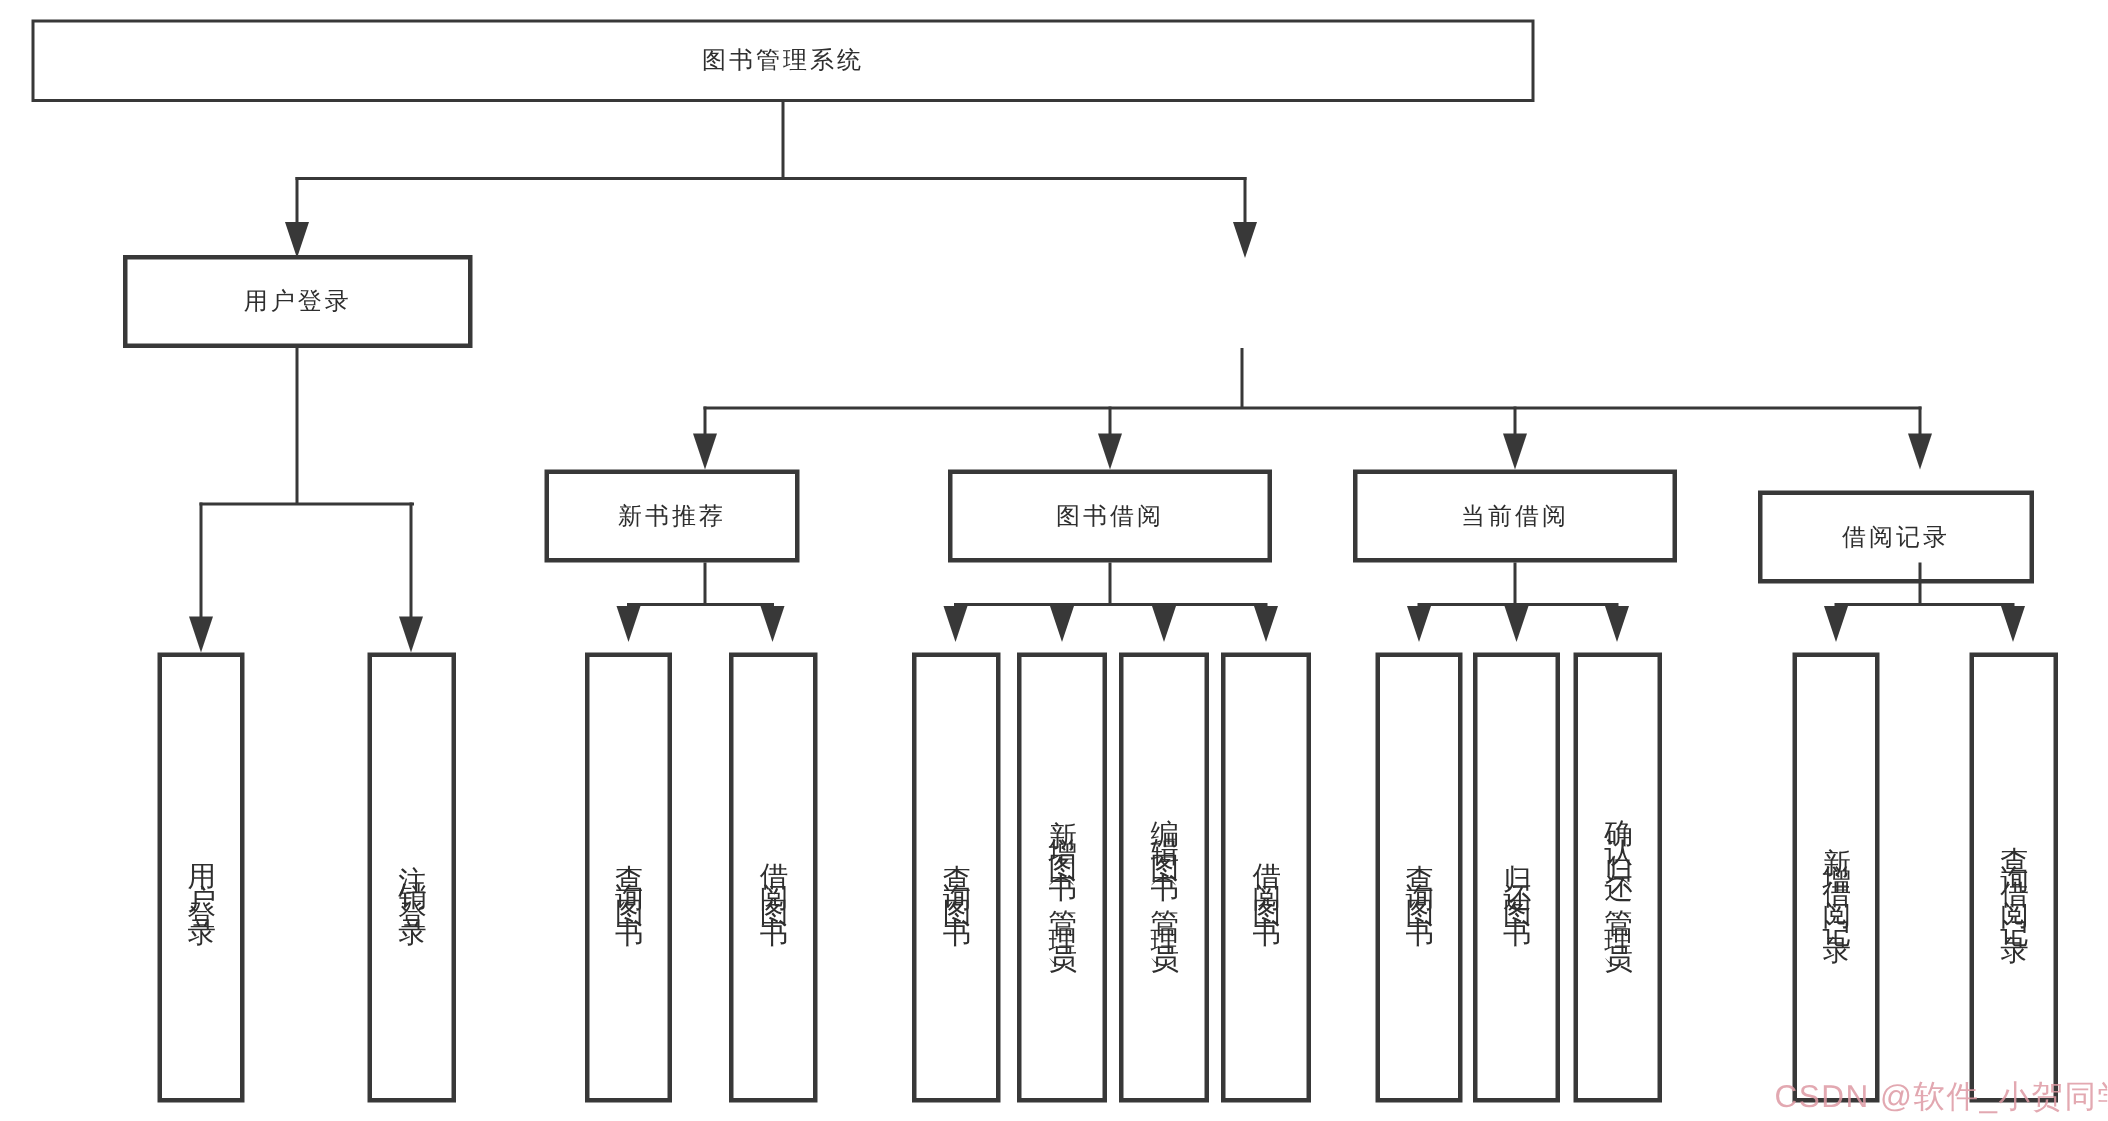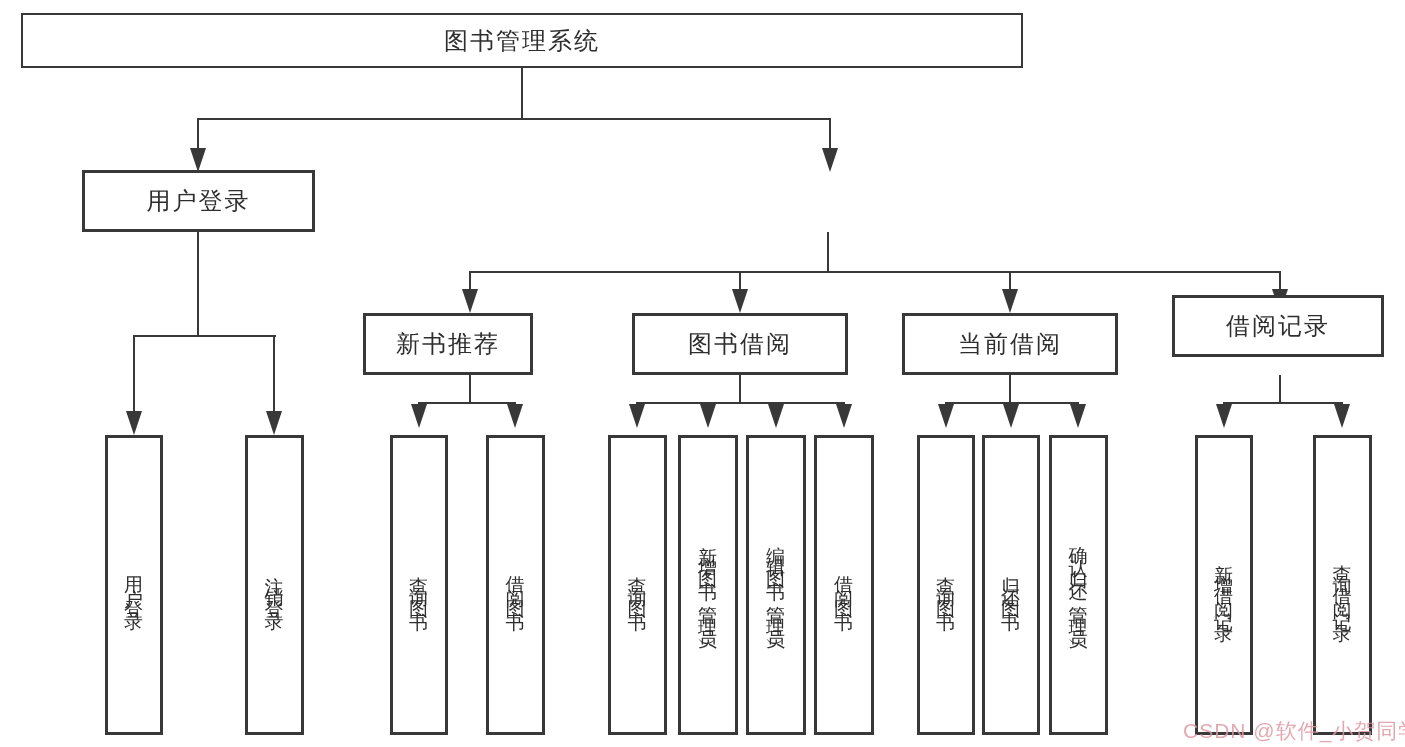--- a/index.html
+++ b/index.html
@@ -2,21 +2,21 @@
 <html><head>
 <meta charset="utf-8">
 <style>
   html,body{margin:0;padding:0;background:#ffffff;}
   body{font-family:"Liberation Sans","DejaVu Sans",sans-serif;}
   .canvas{position:relative;width:1405px;height:747px;background:#fff;overflow:hidden;}
 
   
   .node{position:absolute;background:#fff;border:3px solid #383838;
         display:flex;align-items:center;justify-content:center;box-sizing:border-box;}
-  .node .lbl{color:#2e2e2e;font-size:24px;letter-spacing:2px;white-space:nowrap;}
+  .node .lbl{color:#2e2e2e;font-size:16px;letter-spacing:2px;white-space:nowrap;}
   .root{border-width:2px;}
   .leaf{top:435px;height:300px;}
   .leaf .lbl{writing-mode:vertical-rl;text-orientation:mixed;
              font-size:19px;letter-spacing:12px;line-height:1;white-space:normal;}
 
   
   .vline{position:absolute;width:2px;background:#383838;}
   .hline{position:absolute;height:2px;background:#383838;}
   .arrow{position:absolute;width:0;height:0;
          border-left:8px solid transparent;border-right:8px solid transparent;
@@ -66,21 +66,21 @@
 
   <div class="node" style="left:363px;top:313px;width:170px;height:62px;">
     <span class="lbl">新书推荐</span>
   </div>
   <div class="node" style="left:632px;top:313px;width:216px;height:62px;">
     <span class="lbl">图书借阅</span>
   </div>
   <div class="node" style="left:902px;top:313px;width:216px;height:62px;">
     <span class="lbl">当前借阅</span>
   </div>
-  <div class="node" style="left:1172px;top:295px;width:212px;height:62px;">
+  <div class="node" style="left:1172px;top:327px;width:184px;height:62px;">
     <span class="lbl">借阅记录</span>
   </div>
 
   <div class="vline" style="left:469px;top:375px;height:28px;"></div>
   <div class="hline" style="left:418px;top:402px;width:98px;"></div>
   <div class="arrow" style="left:411px;top:404px;"></div>
   <div class="arrow" style="left:507px;top:404px;"></div>
 
   <div class="vline" style="left:739px;top:375px;height:28px;"></div>
   <div class="hline" style="left:636px;top:402px;width:209px;"></div>

